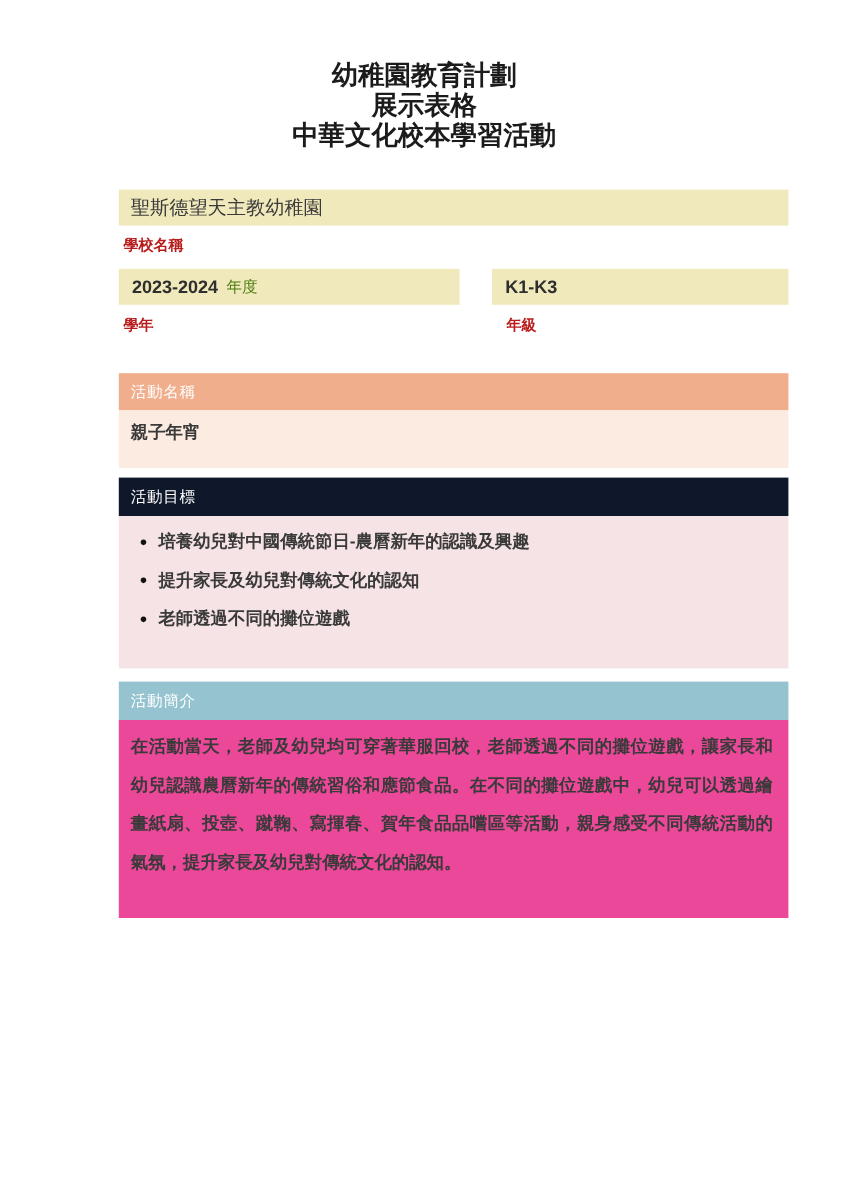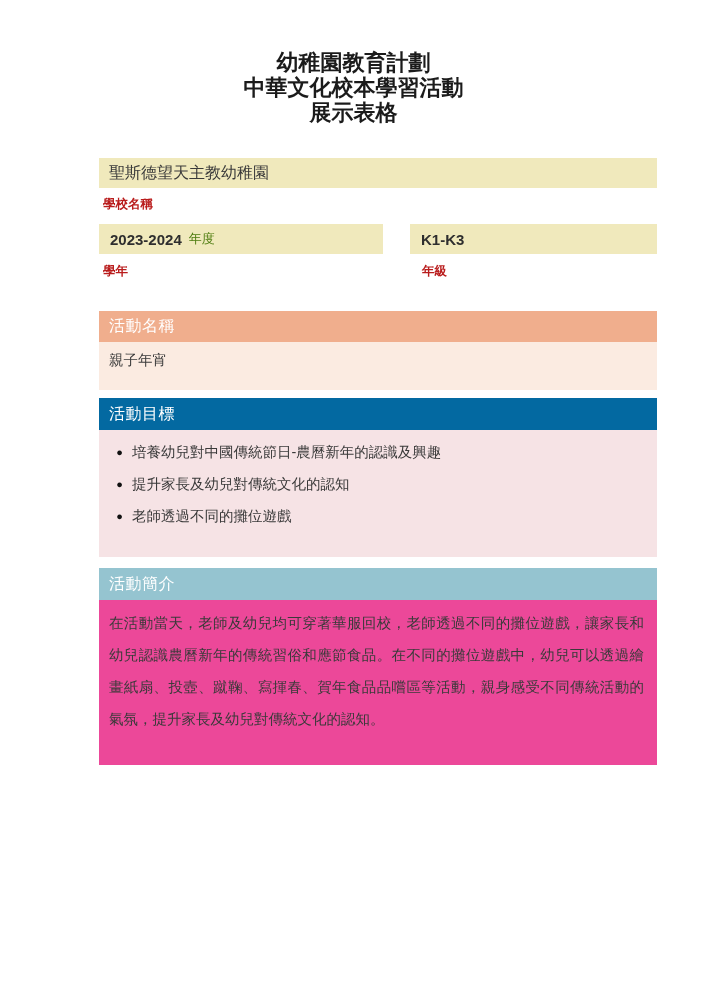--- a/index.html
+++ b/index.html
@@ -52,35 +52,35 @@
   .labels-row .col-right { flex: 1; }
   .labels-row .field-label { margin-top: 9px; }
   .col-right .field-label { margin-left: 12px; }
 
   .section-header {
     height: 31px;
     display: flex;
     align-items: center;
     padding-left: 10px;
     color: #ffffff;
-    font-size: 16px;
+    font-size: 13px;
     letter-spacing: 0.5px;
   }
-  .section-body { font-size: 14.5px; color: #3a3a3a; }
+  .section-body { font-size: 14.5px; color: #3a3a3a; font-weight: bold; }
 
   .sec-name { margin-top: 32px; }
   .sec-name .section-header { background: #f0ae8d; }
   .sec-name .section-body {
     background: #fbebe1;
     height: 48px;
     padding: 9px 14px 0 10px;
   }
 
   .sec-goals { margin-top: 8px; }
-  .sec-goals .section-header { background: #0369a1; height: 32px; }
+  .sec-goals .section-header { background: #0f172a; height: 32px; }
   .sec-goals .section-body {
     background: #f6e3e5;
     height: 127px;
     padding: 6px 14px 0 8px;
   }
   .goal-item {
     display: flex;
     align-items: center;
     line-height: 32px;
     height: 32px;
@@ -103,22 +103,22 @@
     text-align: justify;
   }
 </style>
 </head>
 <body>
 
 <div class="page">
 
   <div class="title-block">
     <div>幼稚園教育計劃</div>
+    <div>展示表格</div>
     <div>中華文化校本學習活動</div>
-    <div>展示表格</div>
   </div>
 
   <div class="content">
 
     <div class="field-bar school-bar">
       <span>聖斯德望天主教幼稚園</span>
     </div>
     <div class="field-label">學校名稱</div>
 
     <div class="year-row">

